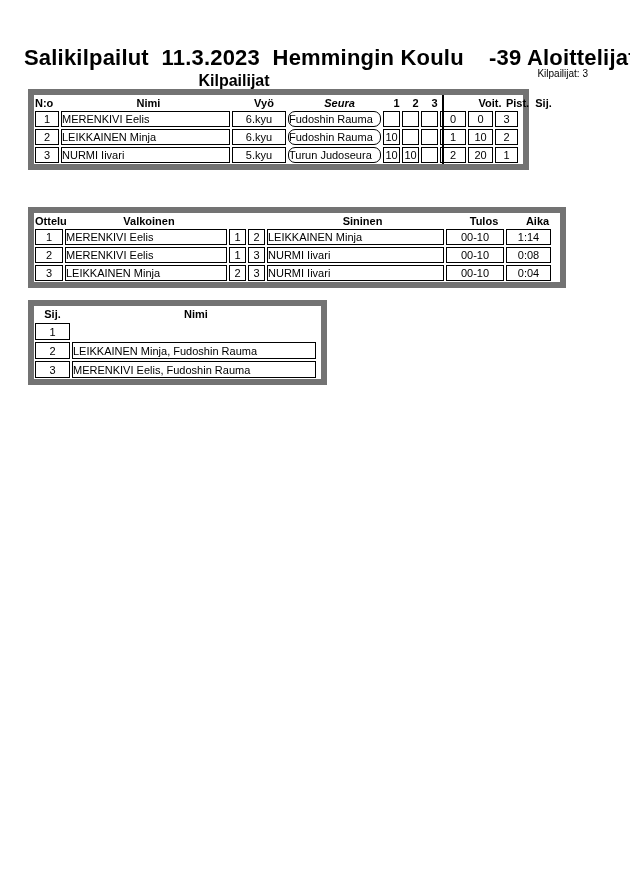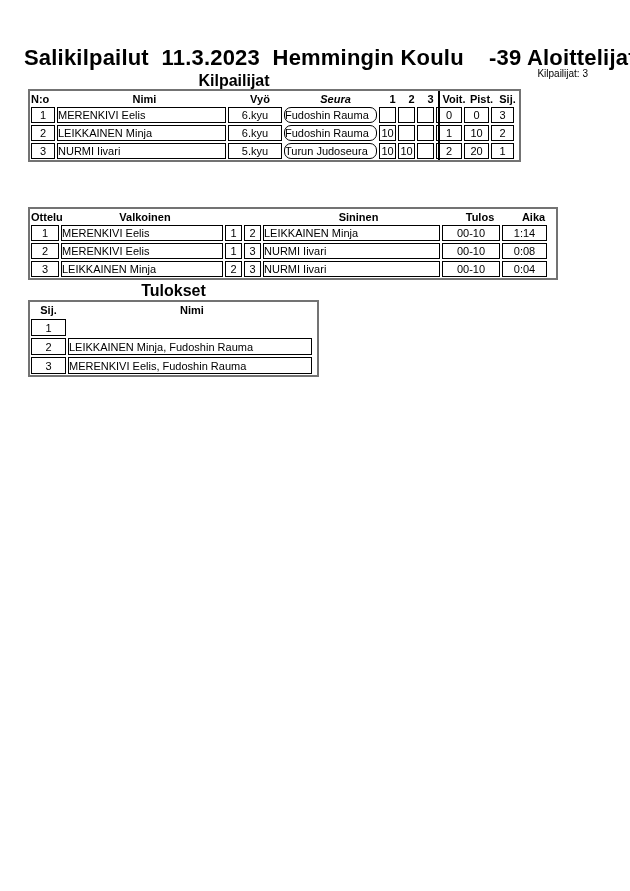--- a/index.html
+++ b/index.html
@@ -5,42 +5,42 @@
   html,body{margin:0;padding:0;background:#ffffff;}
   .page{position:relative;width:630px;height:891px;background:#ffffff;
         font-family:"Liberation Sans",sans-serif;color:#000;overflow:hidden;}
   .title{position:absolute;left:24px;top:45px;font-size:22px;font-weight:bold;
          white-space:pre;letter-spacing:0.2px;}
   .count{position:absolute;left:388px;top:68px;width:200px;text-align:right;font-size:10px;}
   .lbl{position:absolute;font-weight:bold;font-size:16px;}
   .lbl1{left:28px;top:72px;width:412px;text-align:center;}
   .lbl2{left:28px;top:177px;width:530px;text-align:center;margin-top:40px;}
   .lbl3{left:28px;top:282px;width:291px;text-align:center;}
-  .tbl{position:absolute;border:2px solid #737373;background:#fff;}
+  .tbl{position:absolute;border:6px solid #737373;background:#fff;}
   .t1{left:28px;top:89px;width:489px;}
   .t2{left:28px;top:207px;width:526px;}
   .t3{left:28px;top:300px;width:287px;}
   .hrow{display:flex;align-items:center;height:15px;}
   .t3 .hrow{height:16px;}
   .hc{font-weight:bold;font-size:11px;text-align:center;white-space:nowrap;flex:none;}
   .hc.left{text-align:left;padding-left:1px;}
   .row{display:flex;height:18px;}
   .t3 .row{height:19px;}
   .c{border:1px solid #000;margin:1px;height:14px;flex:none;box-sizing:content-box;
      font-size:11px;white-space:nowrap;overflow:hidden;display:flex;align-items:center;
      justify-content:center;}
   .t3 .c{height:15px;}
   .c.namecell{justify-content:flex-start;}
   
   .h10{width:26px;} .b10{width:22px;}
   .h11{width:175px;} .b11{width:167px;}
   .h12{width:56px;} .b12{width:52px;}
   .h13{width:95px;font-style:italic;} .b13{width:91px;border-radius:7px;}
   .h14,.h15,.h16{width:19px;} .b14,.b15,.b16{width:15px;}
-  .h17{width:28px;} .b17{width:24px;}
+  .h17{width:28px;padding-left:32px;} .b17{width:24px;}
   .h18{width:27px;} .b18{width:23px;}
   .h19{width:25px;} .b19{width:21px;}
   .vdiv{position:absolute;left:408px;top:0;bottom:0;width:2px;background:#000;}
   
   .h20{width:30px;} .b20{width:26px;}
   .h21{width:168px;} .b21{width:160px;}
   .h22,.h23{width:19px;} .b22,.b23{width:15px;}
   .h24{width:183px;} .b24{width:175px;}
   .h25{width:60px;} .b25{width:56px;}
   .h26{width:47px;} .b26{width:43px;}
@@ -142,21 +142,20 @@
       <div class="c b20">3</div>
       <div class="c b21 namecell">LEIKKAINEN Minja</div>
       <div class="c b22">2</div>
       <div class="c b23">3</div>
       <div class="c b24 namecell">NURMI Iivari</div>
       <div class="c b25">00-10</div>
       <div class="c b26">0:04</div>
     </div>
   </div>
 
-  <div class="lbl lbl3">Tulokset</div>
   <div class="tbl t3">
     <div class="hrow">
       <div class="hc h30">Sij.</div>
       <div class="hc h31">Nimi</div>
     </div>
     <div class="row">
       <div class="c b30">1</div>
     </div>
     <div class="row">
       <div class="c b30">2</div>

